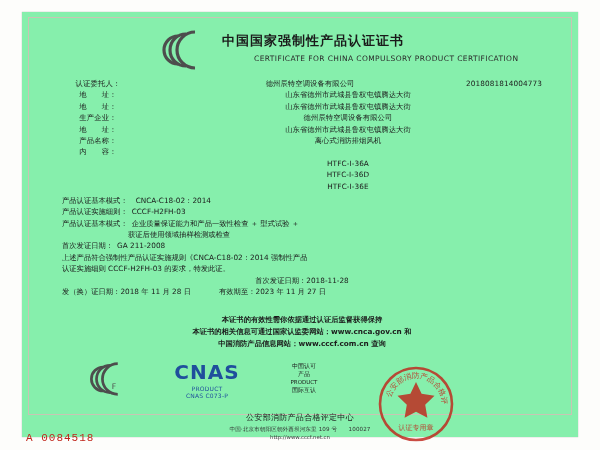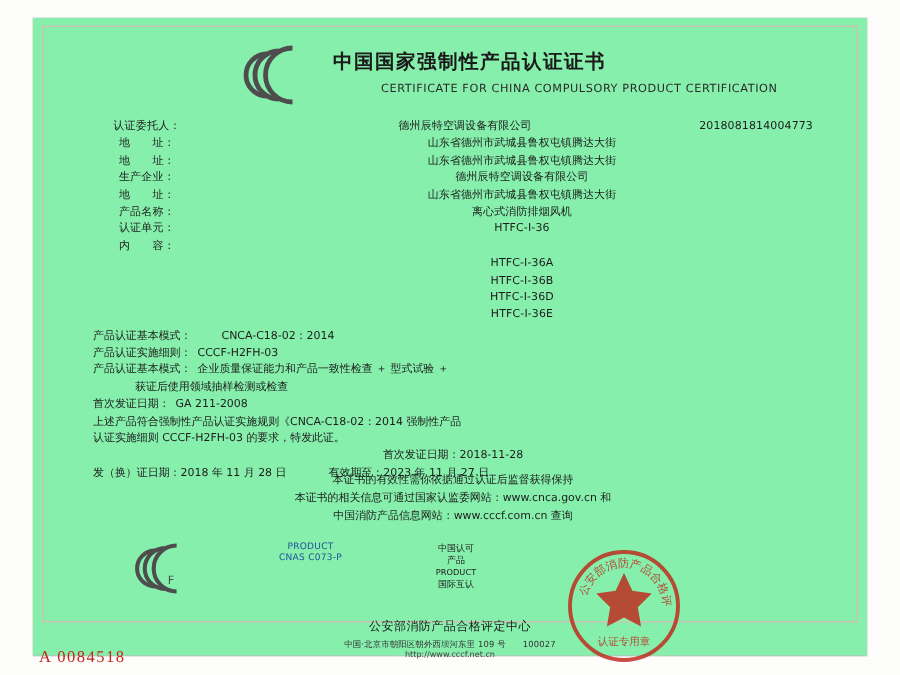--- a/index.html
+++ b/index.html
@@ -92,20 +92,21 @@
   
   .notice {
     position: absolute;
     left: 40px;
     top: 302px;
     width: 480px;
     font-size: 7.3px;
     line-height: 12px;
     color: #1b1b1b;
     text-align: center;
+    font-weight: bold;
   }
 
   
   .logos {
     position: absolute;
     left: 46px;
     top: 348px;
     width: 470px;
     height: 50px;
   }
@@ -181,21 +182,21 @@
     font-size: 5.4px;
     color: #444;
   }
   .serial {
     position: absolute;
     left: 26px;
     top: 432px;
     font-size: 11px;
     color: #c0261b;
     letter-spacing: 1px;
-    font-family: Liberation Serif, serif;
+    font-family: Liberation Mono, monospace;
   }
 </style>
 </head>
 <body>
 
 <div class="page">
   <div class="sheet">
 
     <div class="header">
       <div class="ccc-logo">
@@ -234,57 +235,50 @@
         <span class="val">德州辰特空调设备有限公司</span>
       </div>
       <div class="row">
         <span class="lbl">地　　址：</span>
         <span class="val">山东省德州市武城县鲁权屯镇腾达大街</span>
       </div>
       <div class="row">
         <span class="lbl">产品名称：</span>
         <span class="val">离心式消防排烟风机</span>
       </div>
-      <div class="row">
-        <span class="lbl">认证单元：</span>
-        <span class="val">HTFC-I-36</span>
-      </div>
 
       <div class="row">
         <span class="lbl">内　　容：</span>
       </div>
       <div class="row indent">
         <span class="val">HTFC-Ⅰ-36A</span>
       </div>
       <div class="row indent">
-        <span class="val">HTFC-Ⅰ-36B</span>
-      </div>
-      <div class="row indent">
         <span class="val">HTFC-Ⅰ-36D</span>
       </div>
       <div class="row indent">
         <span class="val">HTFC-Ⅰ-36E</span>
       </div>
 
       <div style="height:3px"></div>
 
       <div class="row">
         <span style="white-space:nowrap">产品认证基本模式：</span>
-        <span style="white-space:nowrap;margin-left:20px">CNCA-C18-02：2014</span>
+        <span style="white-space:nowrap;margin-left:8px">CNCA-C18-02：2014</span>
       </div>
       <div class="row">
         <span style="white-space:nowrap">产品认证实施细则：</span>
         <span style="white-space:nowrap;margin-left:4px">CCCF-H2FH-03</span>
       </div>
       <div class="row">
         <span style="white-space:nowrap">产品认证基本模式：</span>
         <span style="white-space:nowrap;margin-left:4px">企业质量保证能力和产品一致性检查 ＋ 型式试验 ＋</span>
       </div>
       <div class="row">
-        <span style="white-space:nowrap;margin-left:28px">获证后使用领域抽样检测或检查</span>
+        <span style="white-space:nowrap;margin-left:66px">获证后使用领域抽样检测或检查</span>
       </div>
       <div class="row">
         <span style="white-space:nowrap">首次发证日期：</span>
         <span style="white-space:nowrap;margin-left:4px">GA 211-2008</span>
       </div>
 
       <div class="row">
         <span style="white-space:nowrap">上述产品符合强制性产品认证实施规则《CNCA-C18-02：2014 强制性产品</span>
       </div>
       <div class="row">
@@ -316,20 +310,21 @@
           <g fill="none" stroke="#4d4d4d" stroke-width="3.2">
             <path d="M20 6 A14 14 0 1 0 20 34"></path>
             <path d="M28 4 A16 16 0 1 0 28 36"></path>
             <path d="M37 2 A18 18 0 1 0 37 38"></path>
           </g>
           <text x="30" y="32" font-size="9" fill="#4d4d4d" font-family="DejaVu Sans, sans-serif">F</text>
         </svg>
       </div>
 
       <div class="cnas">
+        <div class="mark">CNAS</div>
         <div class="sub">PRODUCT</div>
         <div class="code">CNAS C073-P</div>
       </div>
 
       <div class="prod-label">
         <div style="font-size:6px">中国认可</div>
         <div style="font-size:6px">产品</div>
         <div style="font-size:5.5px">PRODUCT</div>
         <div style="font-size:6px">国际互认</div>
       </div>

